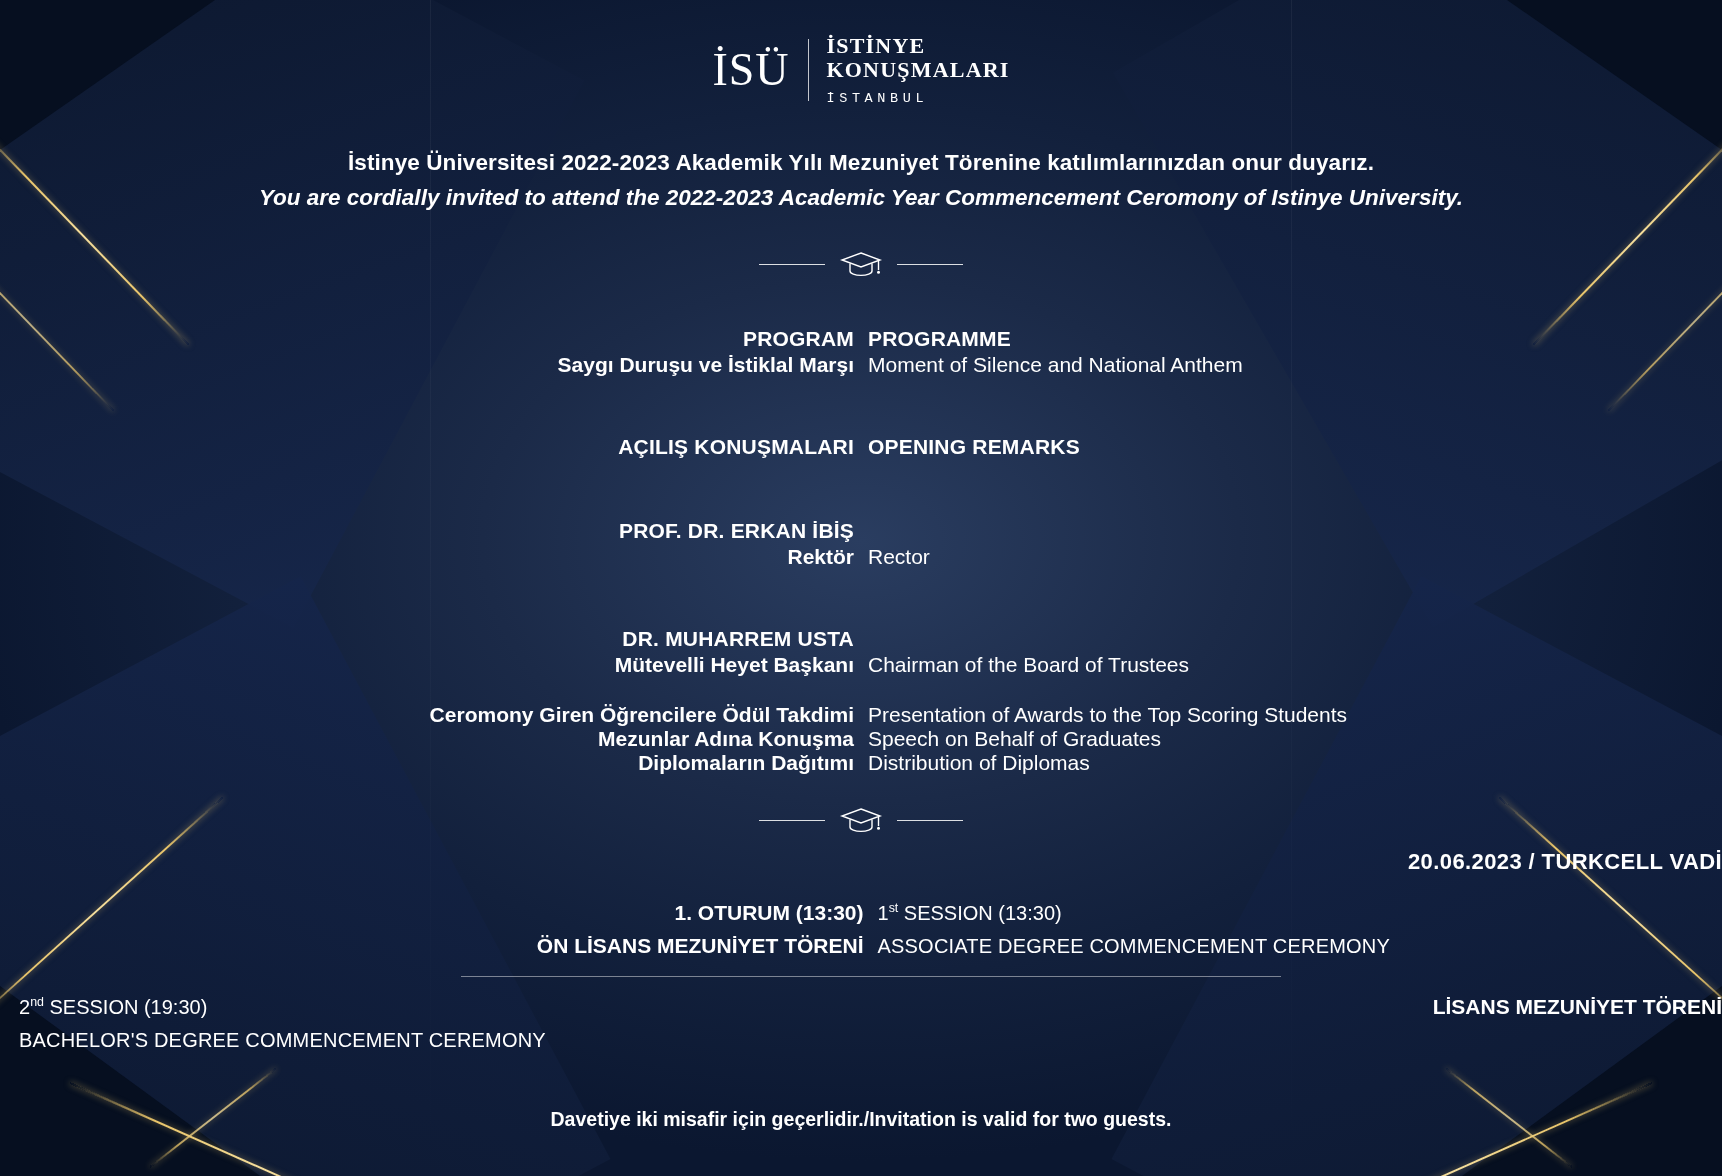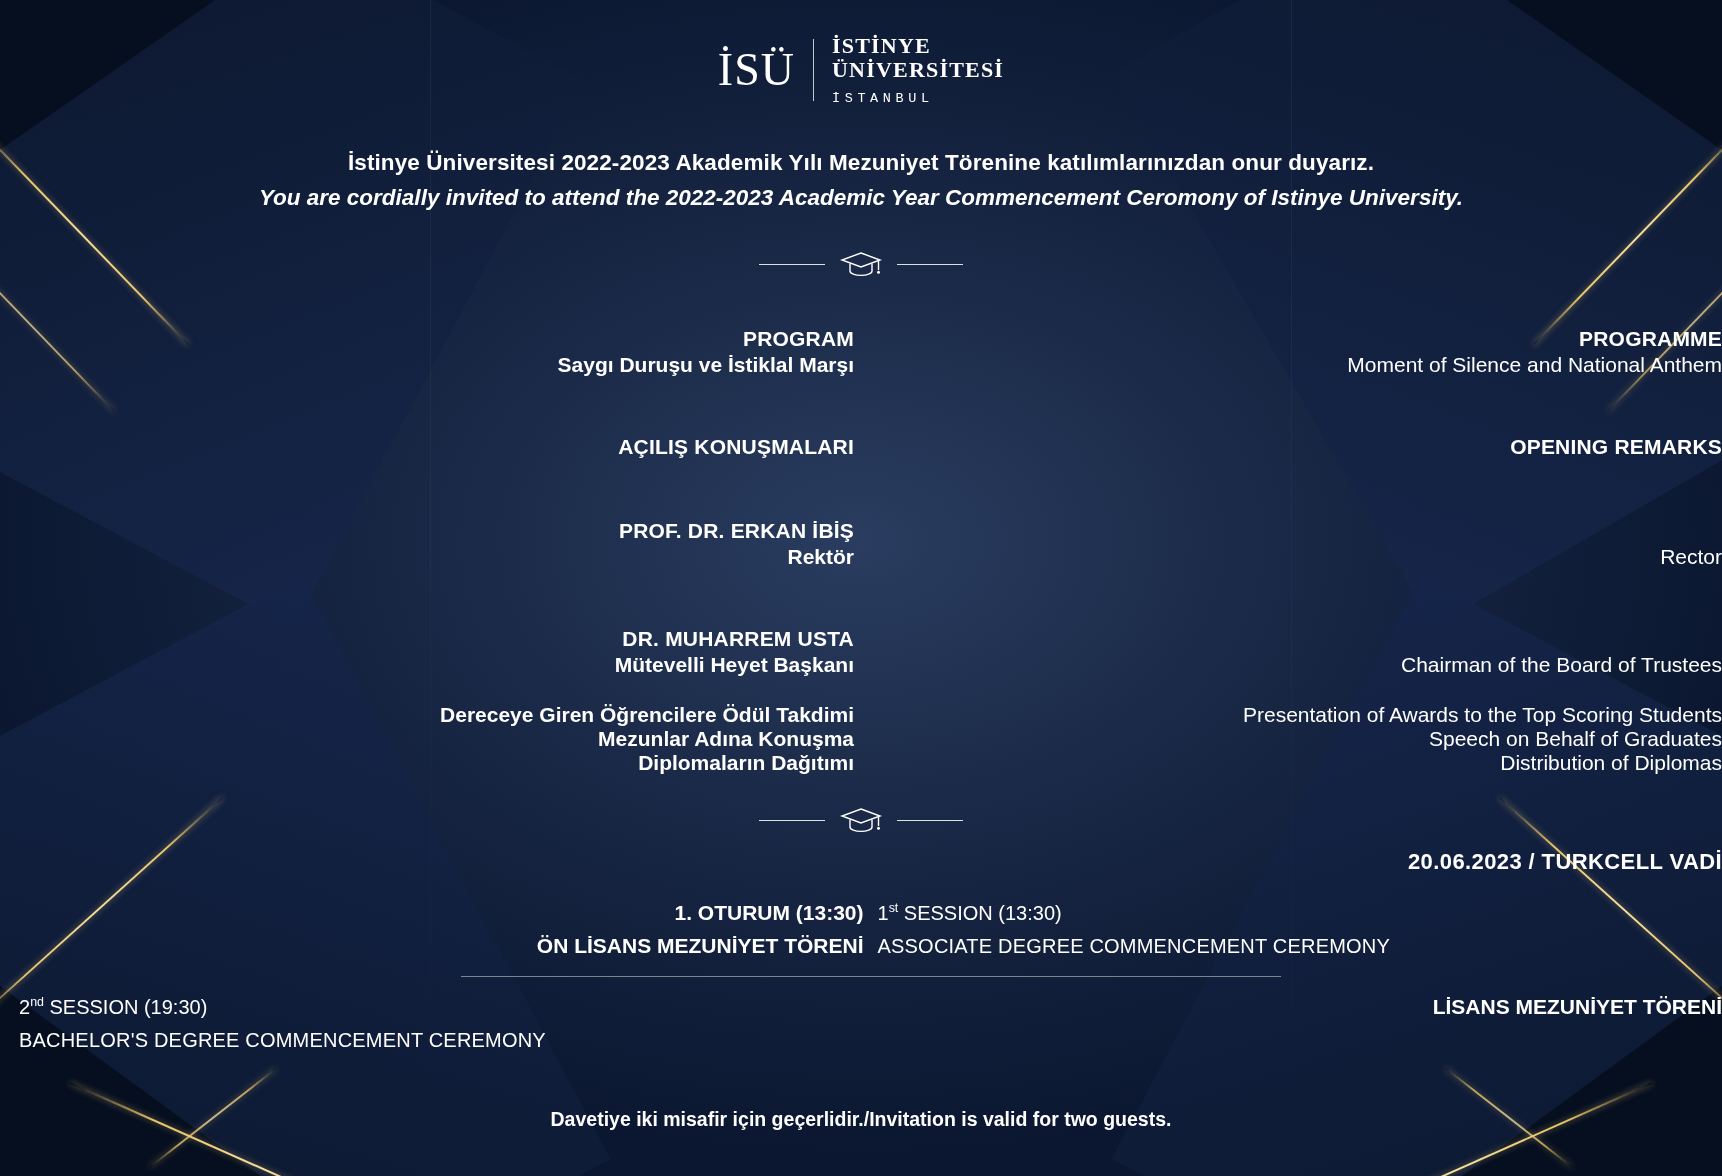--- a/index.html
+++ b/index.html
@@ -173,21 +173,21 @@
     margin-top: 16px;
     display: grid;
     grid-template-columns: 1fr 1fr;
     column-gap: 14px;
   }
   .prog .tr {
     text-align: right;
     padding-right: 0;
   }
   .prog .en {
-    text-align: right;
+    text-align: left;
   }
   .row {
     display: contents;
   }
   .r-head .tr, .r-head .en {
     font-weight: 700;
     font-size: 21px;
     letter-spacing: .2px;
     padding-bottom: 2px;
     margin-top: 32px;
@@ -275,21 +275,21 @@
     <div class="gold-line gl-br-3"></div>
   </div>
 
   <div class="content">
 
     <div class="logo-wrap">
       <div class="logo-mark">İSÜ</div>
       <div class="logo-divider"></div>
       <div class="logo-text">
         <div class="logo-l1">İSTİNYE</div>
-        <div class="logo-l2">ÜNİVERSİTESİ</div>
+        <div class="logo-l2">KONUŞMALARI</div>
         <div class="logo-l3">İSTANBUL</div>
       </div>
     </div>
 
     <div class="intro">
       <div class="intro-tr">İstinye Üniversitesi 2022-2023 Akademik Yılı Mezuniyet Törenine katılımlarınızdan onur duyarız.</div>
       <div class="intro-en">You are cordially invited to attend the 2022-2023 Academic Year Commencement Ceromony of Istinye University.</div>
     </div>
 
     <div class="cap-divider">
@@ -342,21 +342,21 @@
         <div class="en"></div>
       </div>
       <div class="row r-sub">
         <div class="tr">Mütevelli Heyet Başkanı</div>
         <div class="en">Chairman of the Board of Trustees</div>
       </div>
 
       <div class="spacer-row"></div>
 
       <div class="row r-sub">
-        <div class="tr">Dereceye Giren Öğrencilere Ödül Takdimi</div>
+        <div class="tr">Ceromony Giren Öğrencilere Ödül Takdimi</div>
         <div class="en">Presentation of Awards to the Top Scoring Students</div>
       </div>
       <div class="row r-sub">
         <div class="tr">Mezunlar Adına Konuşma</div>
         <div class="en">Speech on Behalf of Graduates</div>
       </div>
       <div class="row r-sub">
         <div class="tr">Diplomaların Dağıtımı</div>
         <div class="en">Distribution of Diplomas</div>
       </div>

